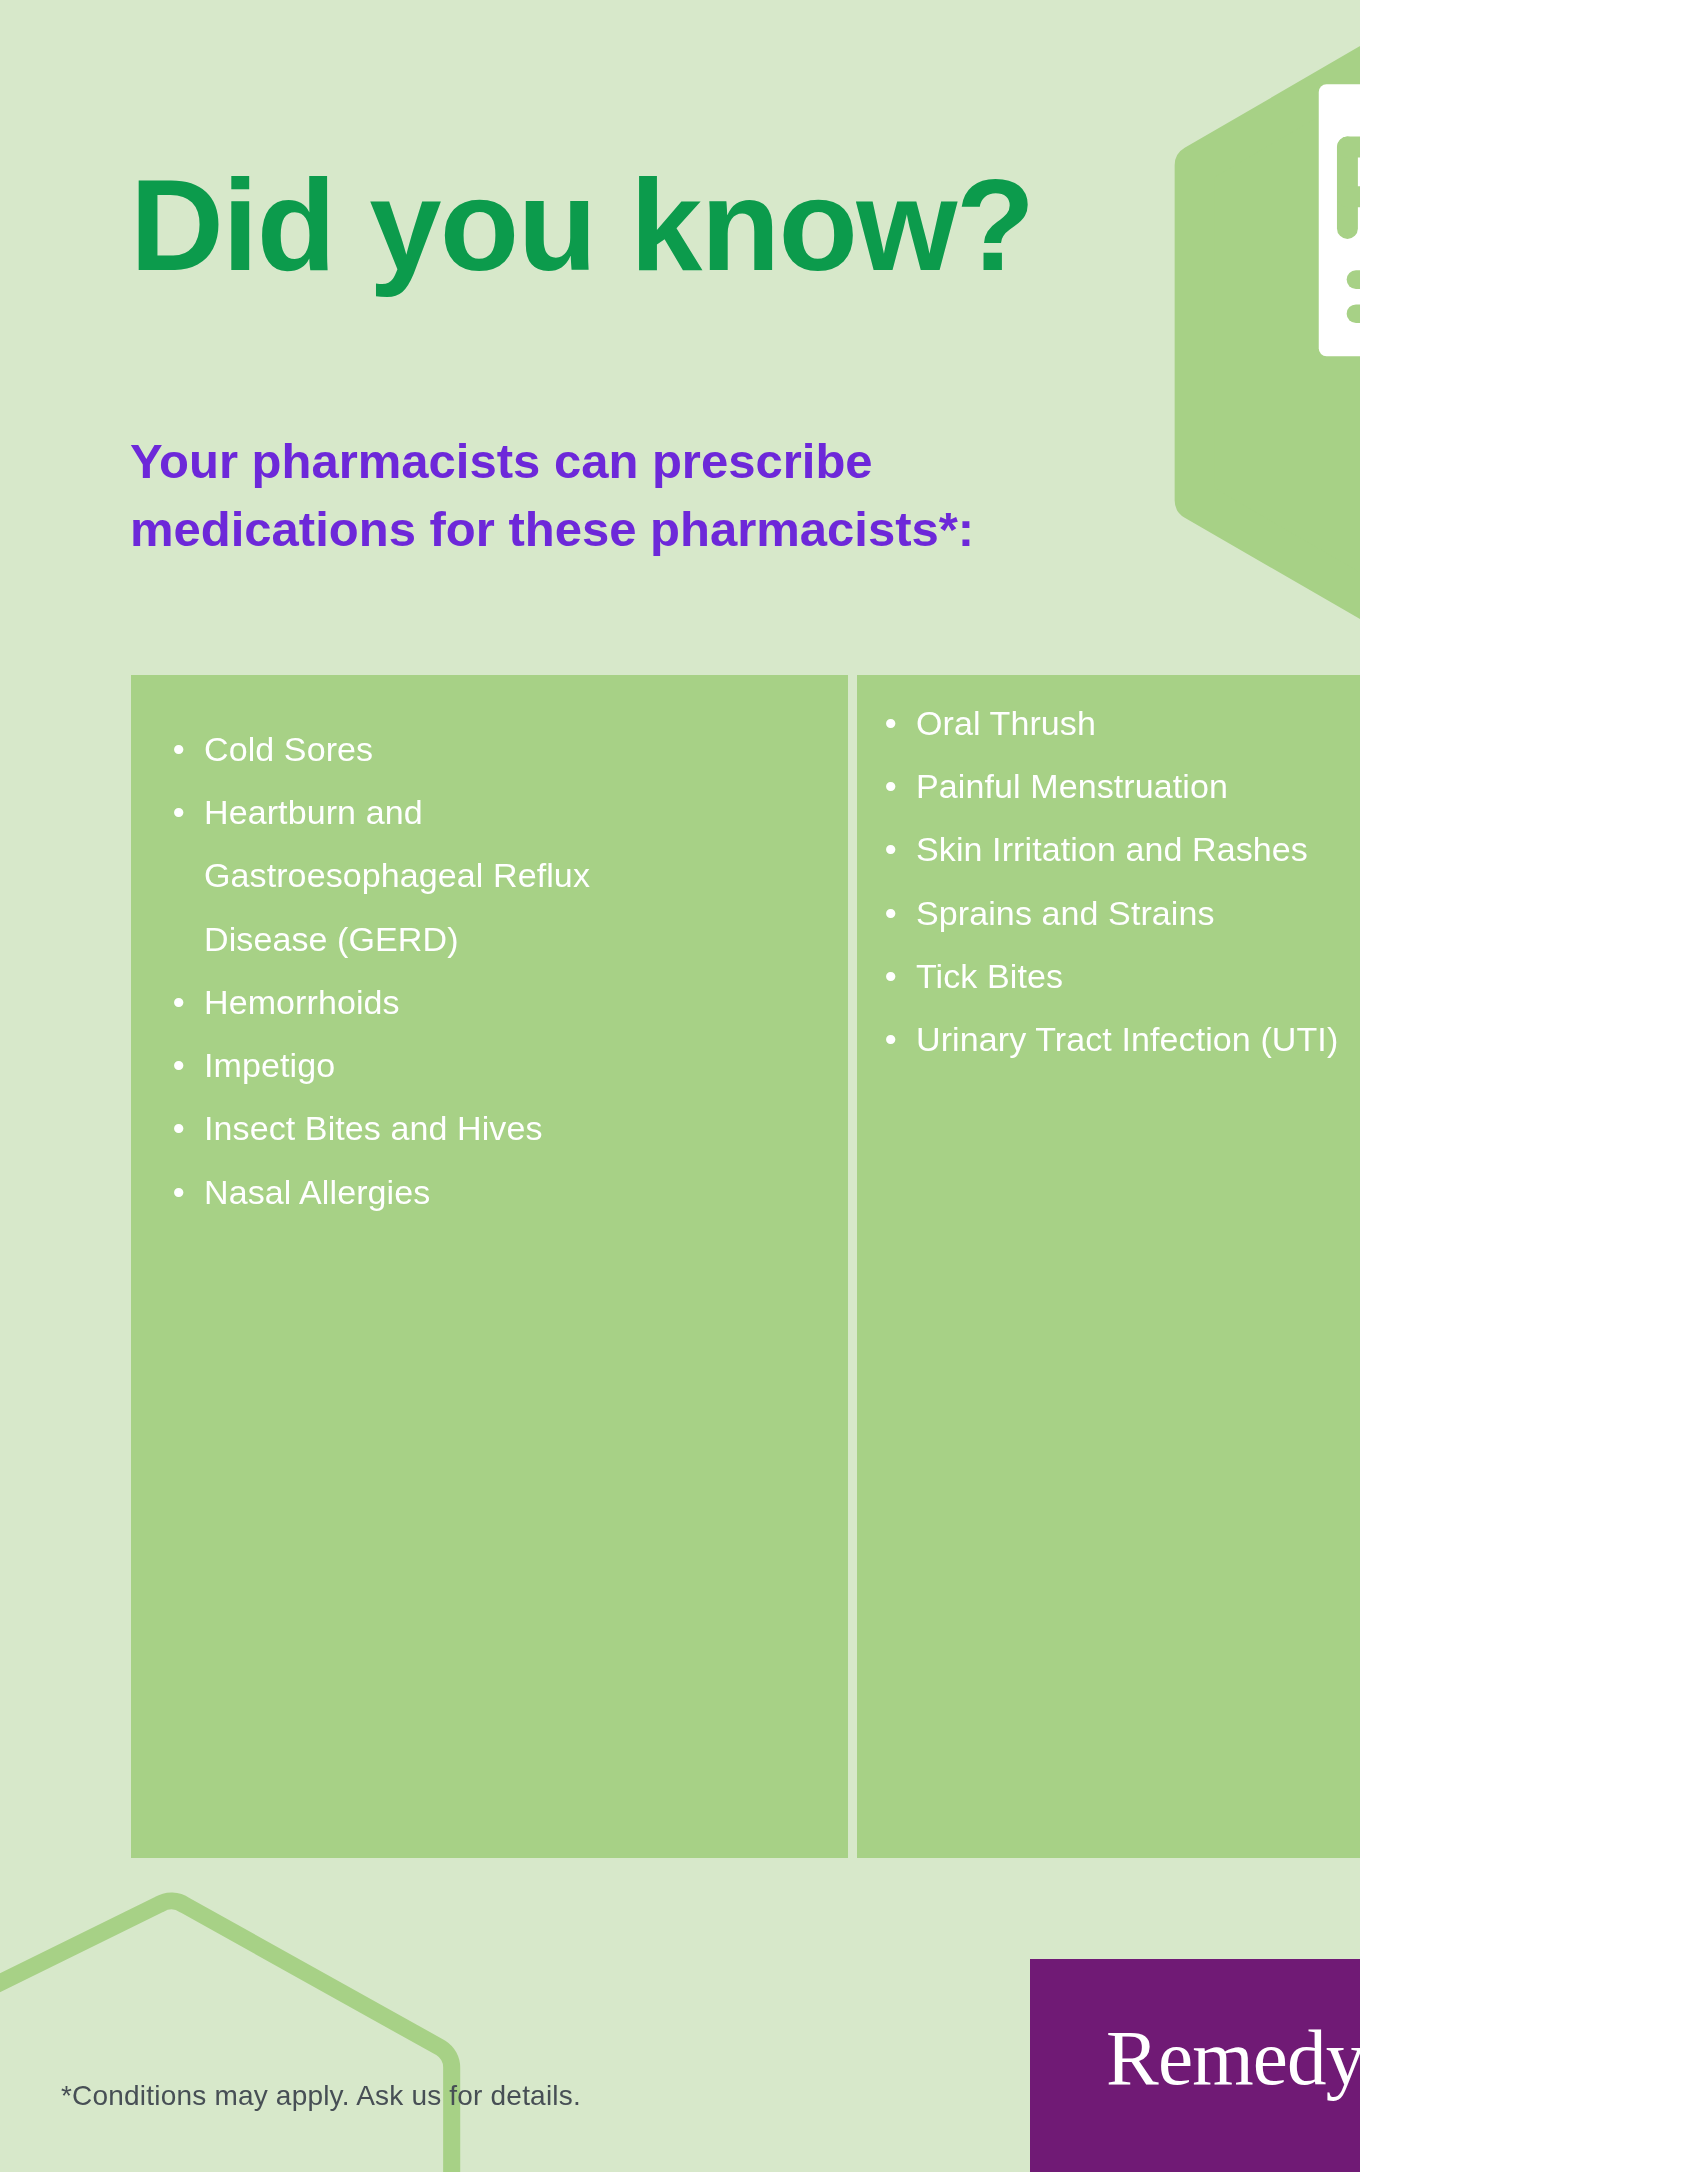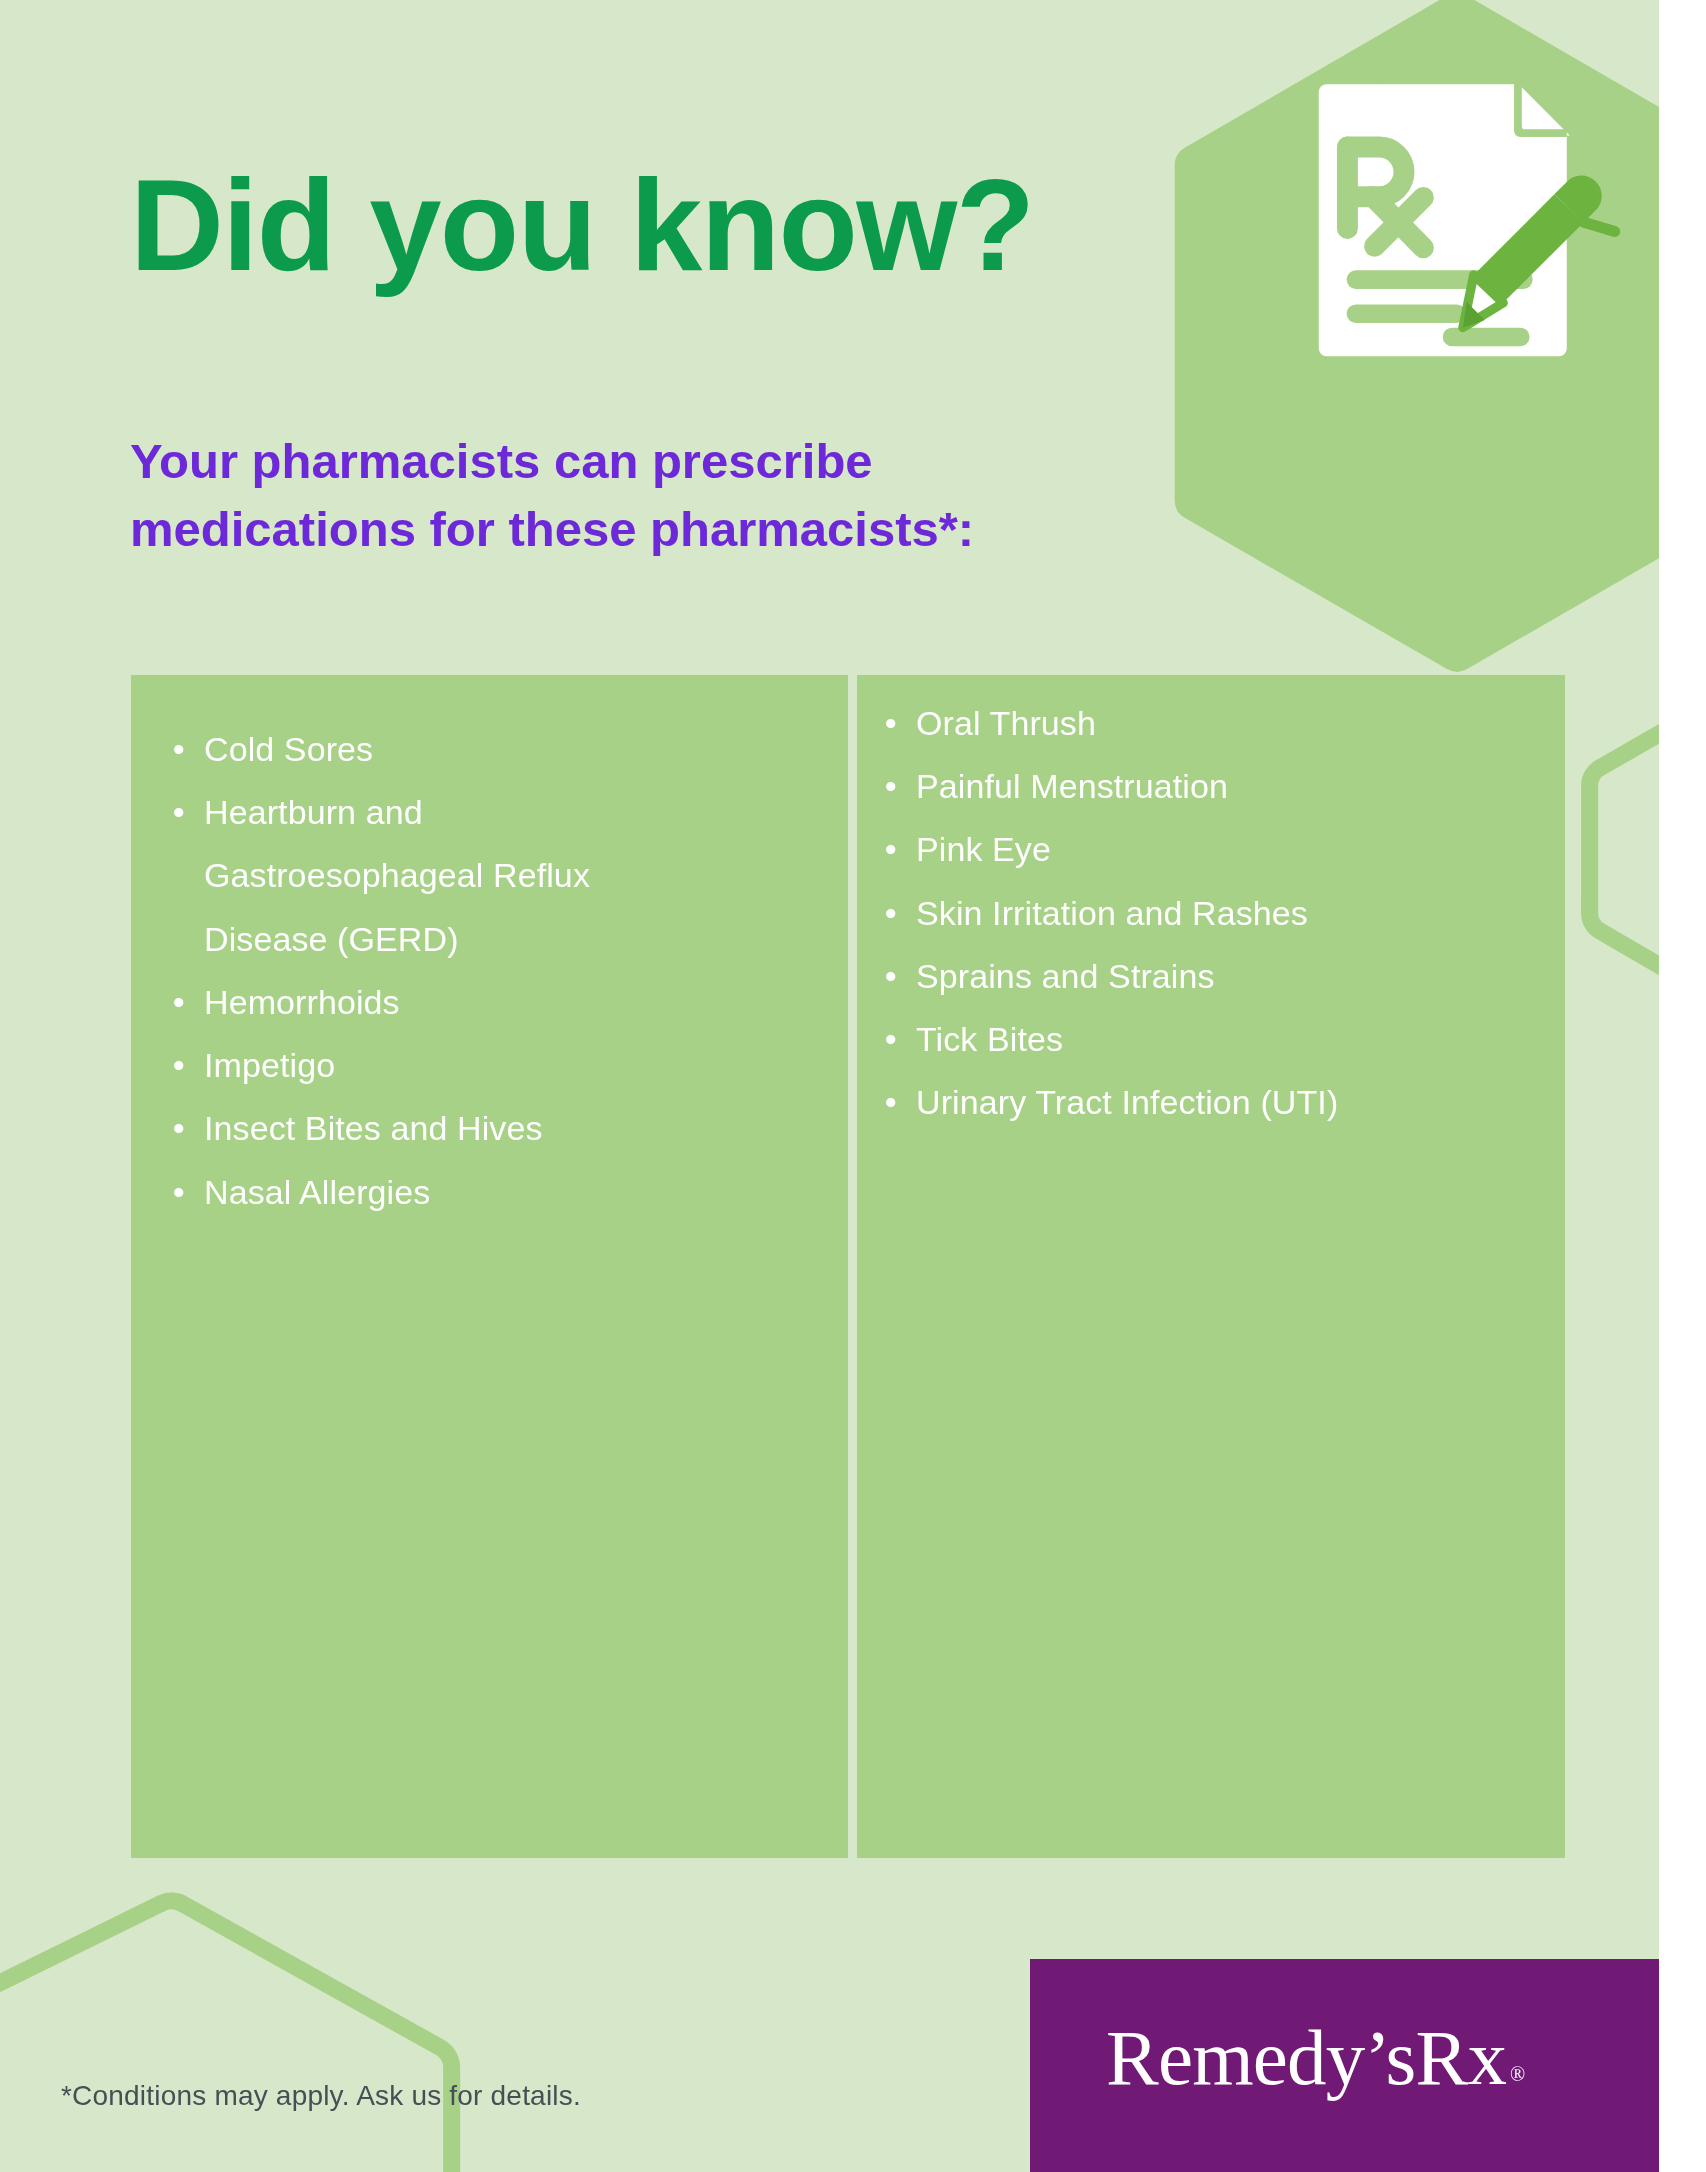--- a/index.html
+++ b/index.html
@@ -3,21 +3,21 @@
 <meta charset="utf-8">
 <title>Did you know? — Remedy'sRx</title>
 <style>
   html, body {
     margin: 0;
     padding: 0;
     background: #ffffff;
   }
   #poster {
     position: relative;
-    width: 1659px;
+    width: 1360px;
     height: 2172px;
     background: #D7E8CA;
     overflow: hidden;
     font-family: "Liberation Sans", "DejaVu Sans", sans-serif;
   }
 
   
   .deco-layer {
     position: absolute;
     left: 0; top: 0;
@@ -230,23 +230,20 @@
 
   <div class="panel panel-right">
     <ul class="cond-list">
       <li class="cond-item">
         <span>Oral Thrush</span>
       </li>
       <li class="cond-item">
         <span>Painful Menstruation</span>
       </li>
       <li class="cond-item">
-        <span>Pink Eye</span>
-      </li>
-      <li class="cond-item">
         <span>Skin Irritation and Rashes</span>
       </li>
       <li class="cond-item">
         <span>Sprains and Strains</span>
       </li>
       <li class="cond-item">
         <span>Tick Bites</span>
       </li>
       <li class="cond-item">
         <span>Urinary Tract Infection (UTI)</span>

